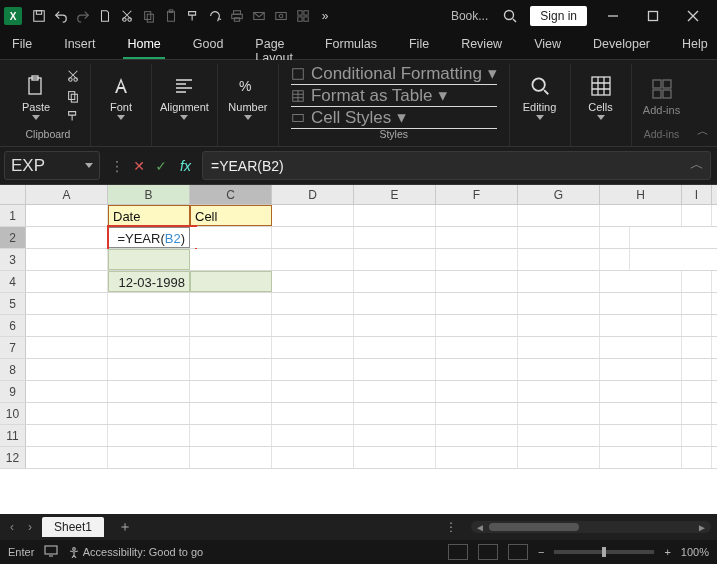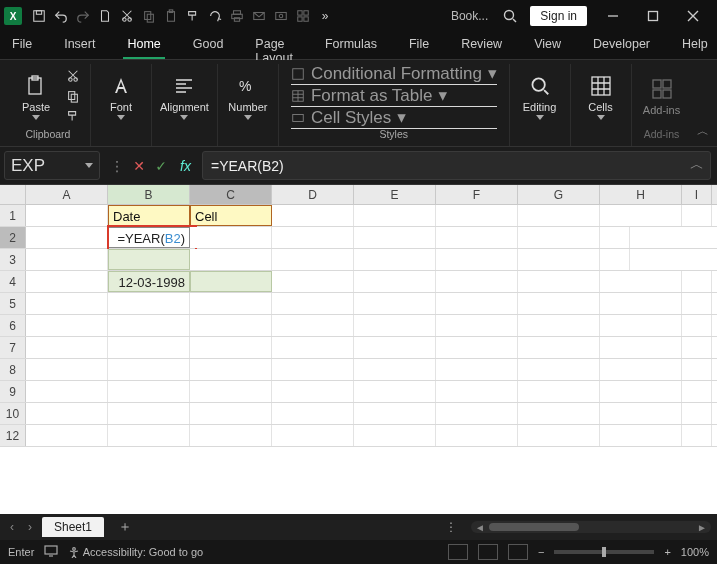--- a/index.html
+++ b/index.html
@@ -546,20 +546,32 @@
         <div class="cell"></div>
         <div class="cell"></div>
         <div class="cell"></div>
         <div class="cell"></div>
         <div class="cell"></div>
         <div class="cell"></div>
         <div class="cell"></div>
         <div class="cell" style="width:30px"></div>
       </div>
     <div class="row">
+        <div class="row-head">11</div>
+        <div class="cell"></div>
+        <div class="cell"></div>
+        <div class="cell"></div>
+        <div class="cell"></div>
+        <div class="cell"></div>
+        <div class="cell"></div>
+        <div class="cell"></div>
+        <div class="cell"></div>
+        <div class="cell" style="width:30px"></div>
+      </div>
+    <div class="row">
         <div class="row-head">12</div>
         <div class="cell"></div>
         <div class="cell"></div>
         <div class="cell"></div>
         <div class="cell"></div>
         <div class="cell"></div>
         <div class="cell"></div>
         <div class="cell"></div>
         <div class="cell"></div>
         <div class="cell" style="width:30px"></div>

